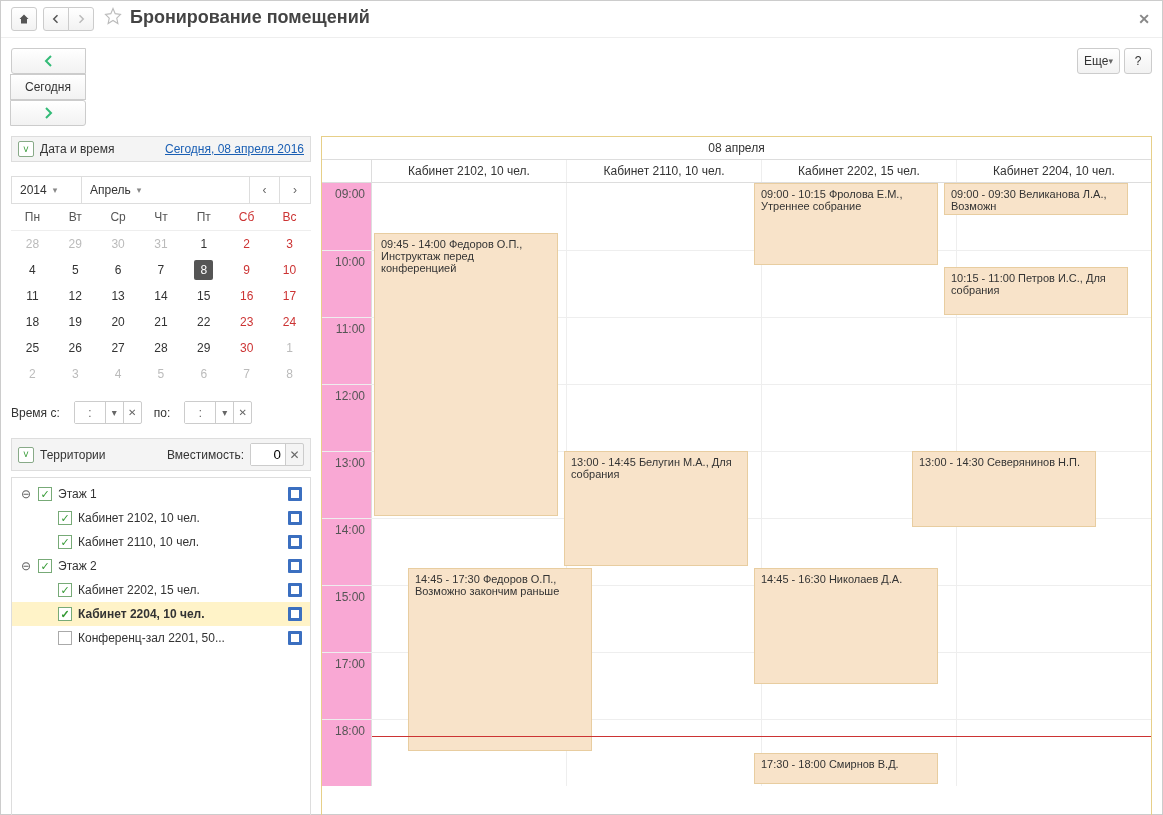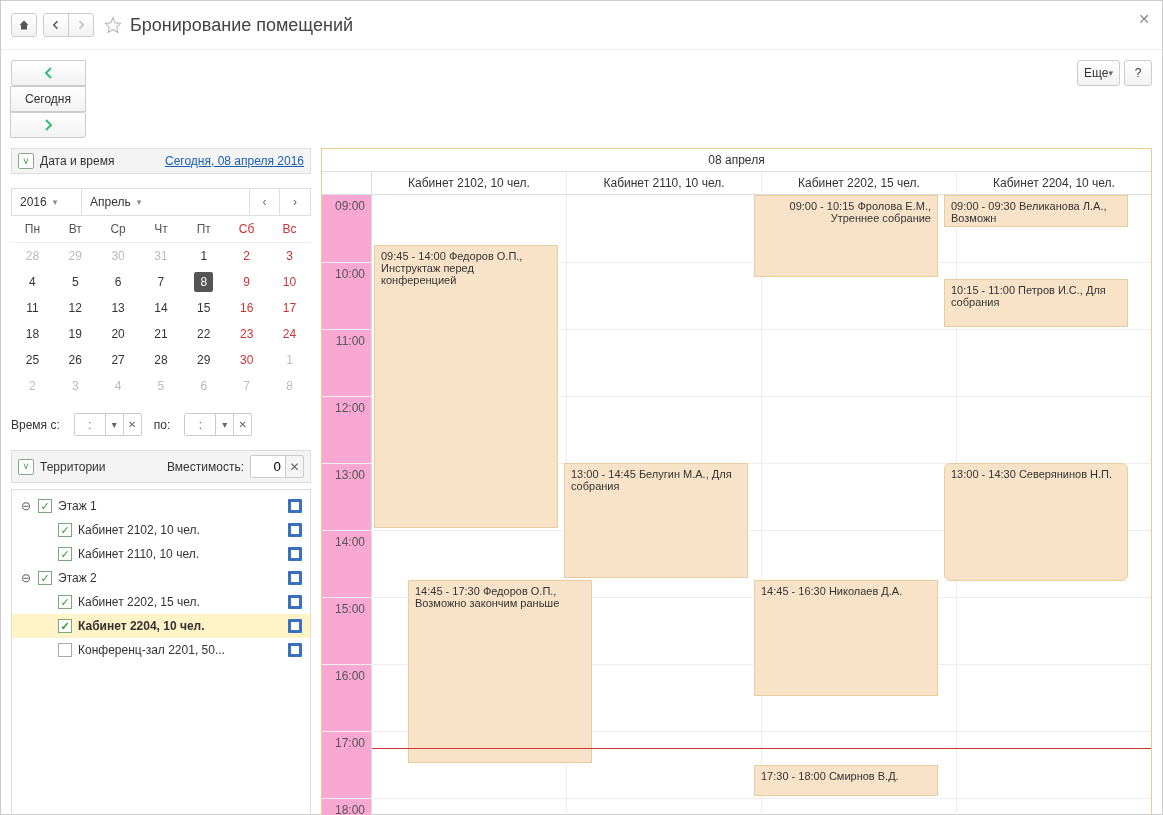--- a/index.html
+++ b/index.html
@@ -1,18 +1,18 @@
 <!DOCTYPE html>
 <html><head>
 <meta charset="utf-8">
 <style>
   * { box-sizing: border-box; }
   body { margin: 0; font-family: Arial, sans-serif; font-size: 12px; color: #333; background: #fff; }
   .window { width: 1163px; height: 815px; position: relative; border: 1px solid #ccc; }
-  .titlebar { display: flex; align-items: center; padding: 12px 10px; border-bottom: 1px solid #eee; }
+  .titlebar { display: flex; padding: 6px 10px; border-bottom: 1px solid #eee; font-weight: bold; }
   .btn { border: 1px solid #ccc; background: linear-gradient(#fff,#f2f2f2); border-radius: 3px; height: 24px; display: inline-flex; align-items: center; justify-content: center; cursor: pointer; padding: 0 6px; }
   .btn svg { width: 12px; height: 12px; }
   .navgrp { display: flex; margin-left: 6px; }
   .navgrp .btn:first-child { border-radius: 3px 0 0 3px; }
   .navgrp .btn:last-child { border-radius: 0 3px 3px 0; margin-left: -1px; }
   .star { margin: 0 8px 0 10px; display: inline-flex; }
   .title { font-size: 18px; color: #444; }
   .close-x { position: absolute; right: 12px; top: 10px; cursor: pointer; color: #888; font-size: 14px; }
   .toolbar { display: flex; justify-content: space-between; padding: 10px; }
   .tb-left { display: flex; gap: 0; }
@@ -135,21 +135,21 @@
     <div class="left">
       <div class="section-hdr">
         <span class="sect-toggle">˅</span>
         <span>Дата и время</span>
         <a href="#" class="link">Сегодня, 08 апреля 2016</a>
       </div>
 
       <div class="calendar">
         <div class="cal-hdr">
           <div class="cell year-cell">
-              <span>2016</span>
+              <span>2014</span>
               <span class="dd-tri">▾</span>
             </div>
           <div class="cell month-cell">
               <span>Апрель</span>
               <span class="dd-tri">▾</span>
             </div>
           <div class="cell nav-cell">‹</div>
           <div class="cell nav-cell">›</div>
         </div>
         <table class="cal">
@@ -347,49 +347,42 @@
               <div class="gcell"></div>
             </div>
             <div class="grid-row">
               <div class="time-col">15:00</div>
               <div class="gcell"></div>
               <div class="gcell"></div>
               <div class="gcell"></div>
               <div class="gcell"></div>
             </div>
             <div class="grid-row">
-              <div class="time-col">16:00</div>
-              <div class="gcell"></div>
-              <div class="gcell"></div>
-              <div class="gcell"></div>
-              <div class="gcell"></div>
-            </div>
-            <div class="grid-row">
               <div class="time-col">17:00</div>
               <div class="gcell"></div>
               <div class="gcell"></div>
               <div class="gcell"></div>
               <div class="gcell"></div>
             </div>
             <div class="grid-row">
               <div class="time-col">18:00</div>
               <div class="gcell"></div>
               <div class="gcell"></div>
               <div class="gcell"></div>
               <div class="gcell"></div>
             </div>
           </div>
         <div class="events-layer" id="events">
             <div class="event" style="left: 52px; width: 184px; top: 50.25px; height: 282.75px;">09:45 - 14:00 Федоров О.П., Инструктаж перед конференцией</div>
             <div class="event" style="left: 52px; width: 184px; top: 385.25px; height: 182.25px; margin-left: 34px;">14:45 - 17:30 Федоров О.П., Возможно закончим раньше</div>
             <div class="event" style="left: 242px; width: 184px; top: 268px; height: 115.25px;">13:00 - 14:45 Белугин М.А., Для собрания</div>
-            <div class="event" style="left: 432px; width: 184px; top: 0px; height: 81.75px; text-align: right;">09:00 - 10:15 Фролова Е.М., Утреннее собрание</div>
+            <div class="event" style="left: 432px; width: 184px; top: 0px; height: 81.75px;">09:00 - 10:15 Фролова Е.М., Утреннее собрание</div>
             <div class="event" style="left: 432px; width: 184px; top: 385.25px; height: 115.25px;">14:45 - 16:30 Николаев Д.А.</div>
             <div class="event" style="left: 432px; width: 184px; top: 569.5px; height: 31.5px;">17:30 - 18:00 Смирнов В.Д.</div>
             <div class="event" style="left: 622px; width: 184px; top: 0px; height: 31.5px;">09:00 - 09:30 Великанова Л.А., Возможн</div>
             <div class="event" style="left: 622px; width: 184px; top: 83.75px; height: 48.25px;">10:15 - 11:00 Петров И.С., Для собрания</div>
-            <div class="event" style="left: 622px; width: 184px; top: 268px; height: 118px; border-radius: 6px;">13:00 - 14:30 Северянинов Н.П.</div>
+            <div class="event" style="left: 590px; width: 184px; top: 268px; height: 76px;">13:00 - 14:30 Северянинов Н.П.</div>
           </div>
         <div class="now-line" id="now-line" style="top: 552.75px;"></div>
       </div>
     </div>
   </div>
 </div>
 
 </body></html>

